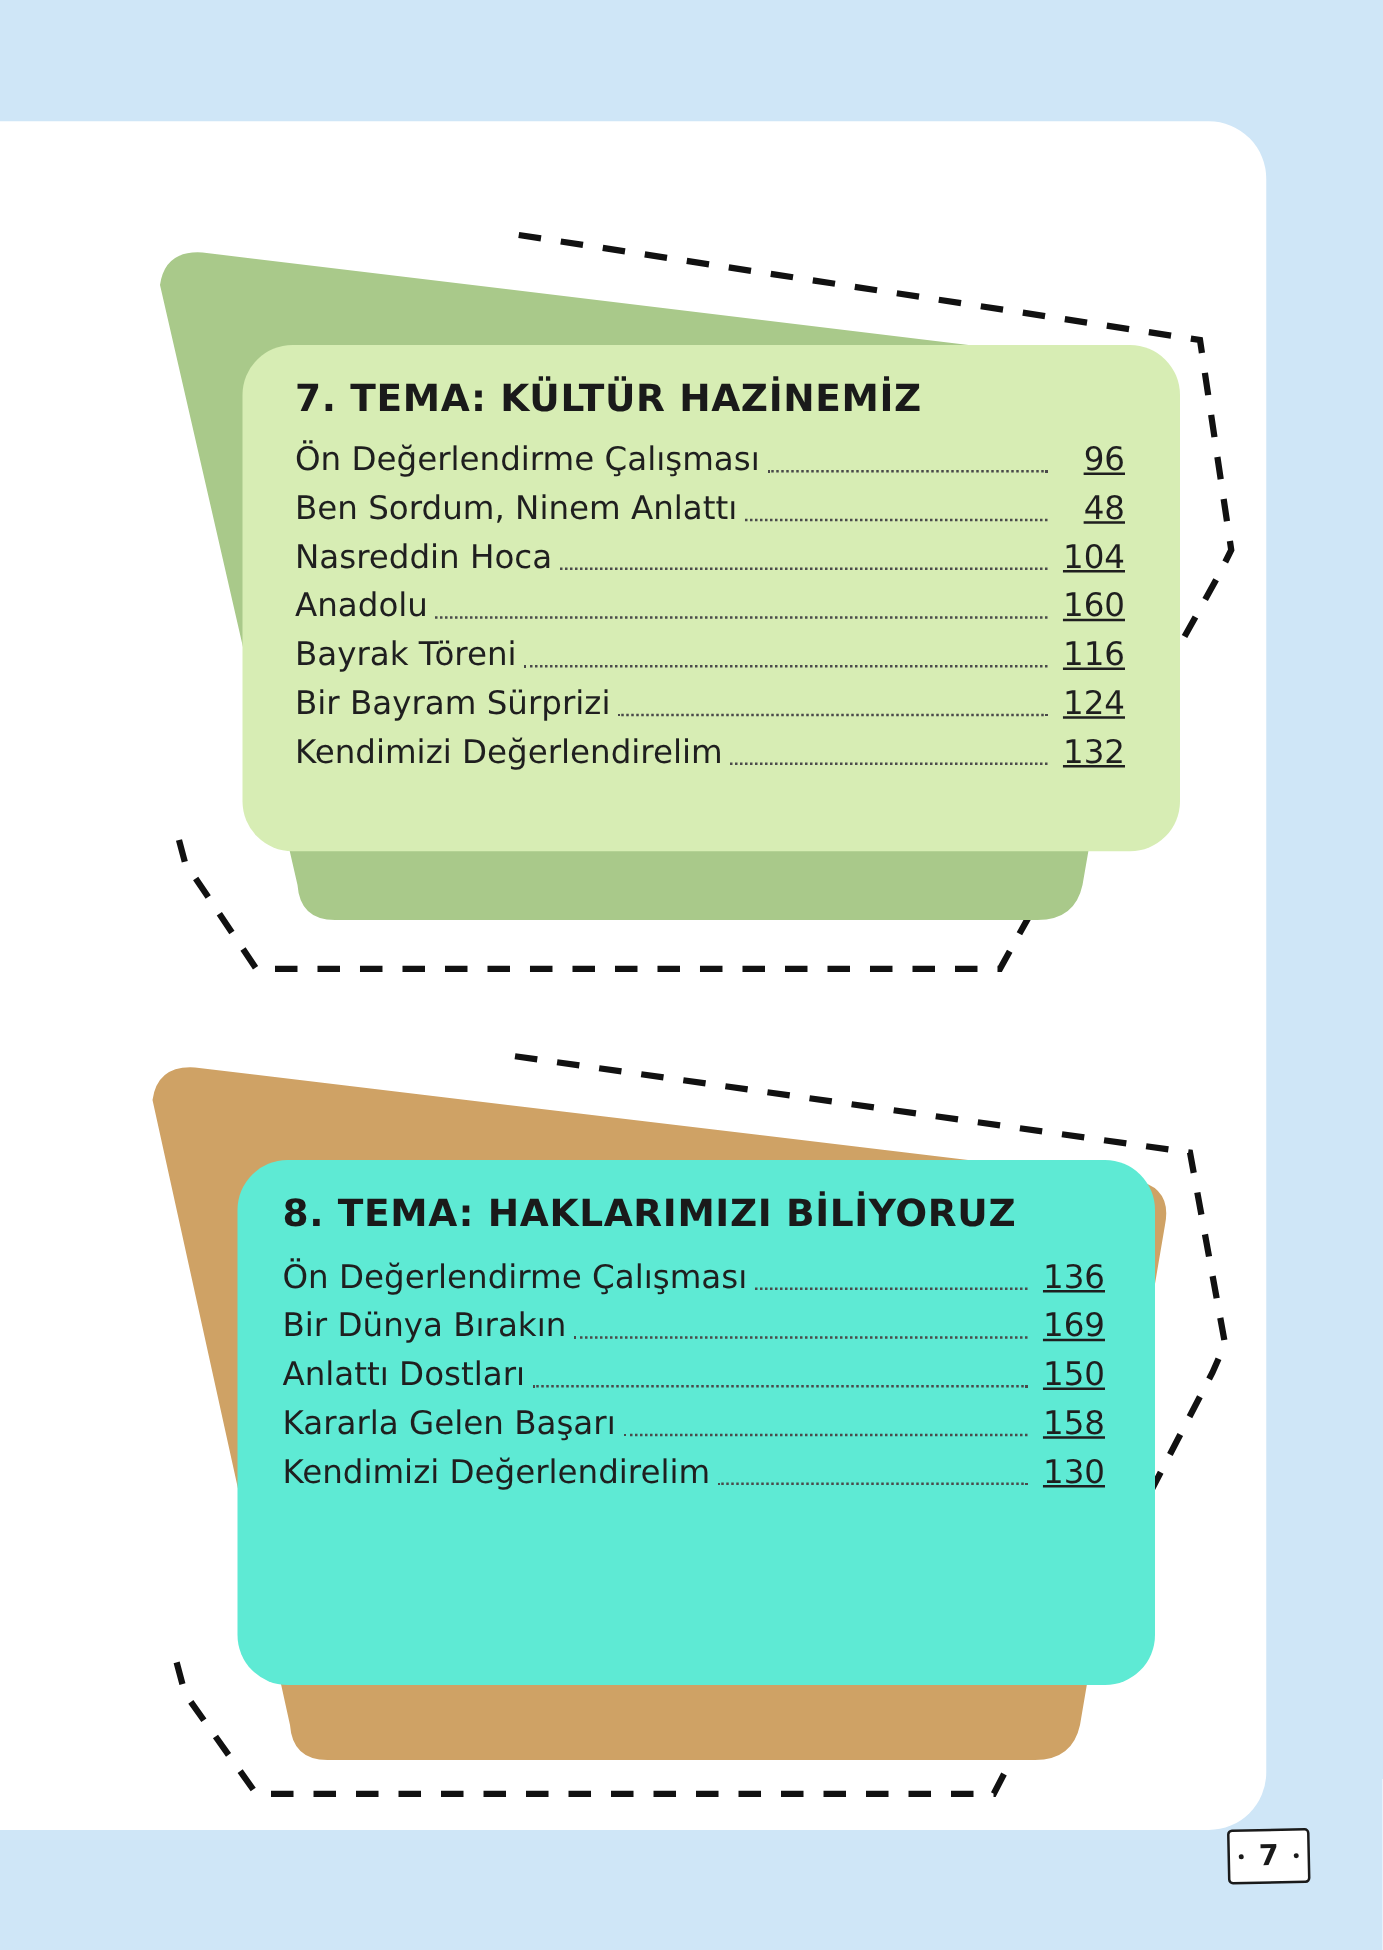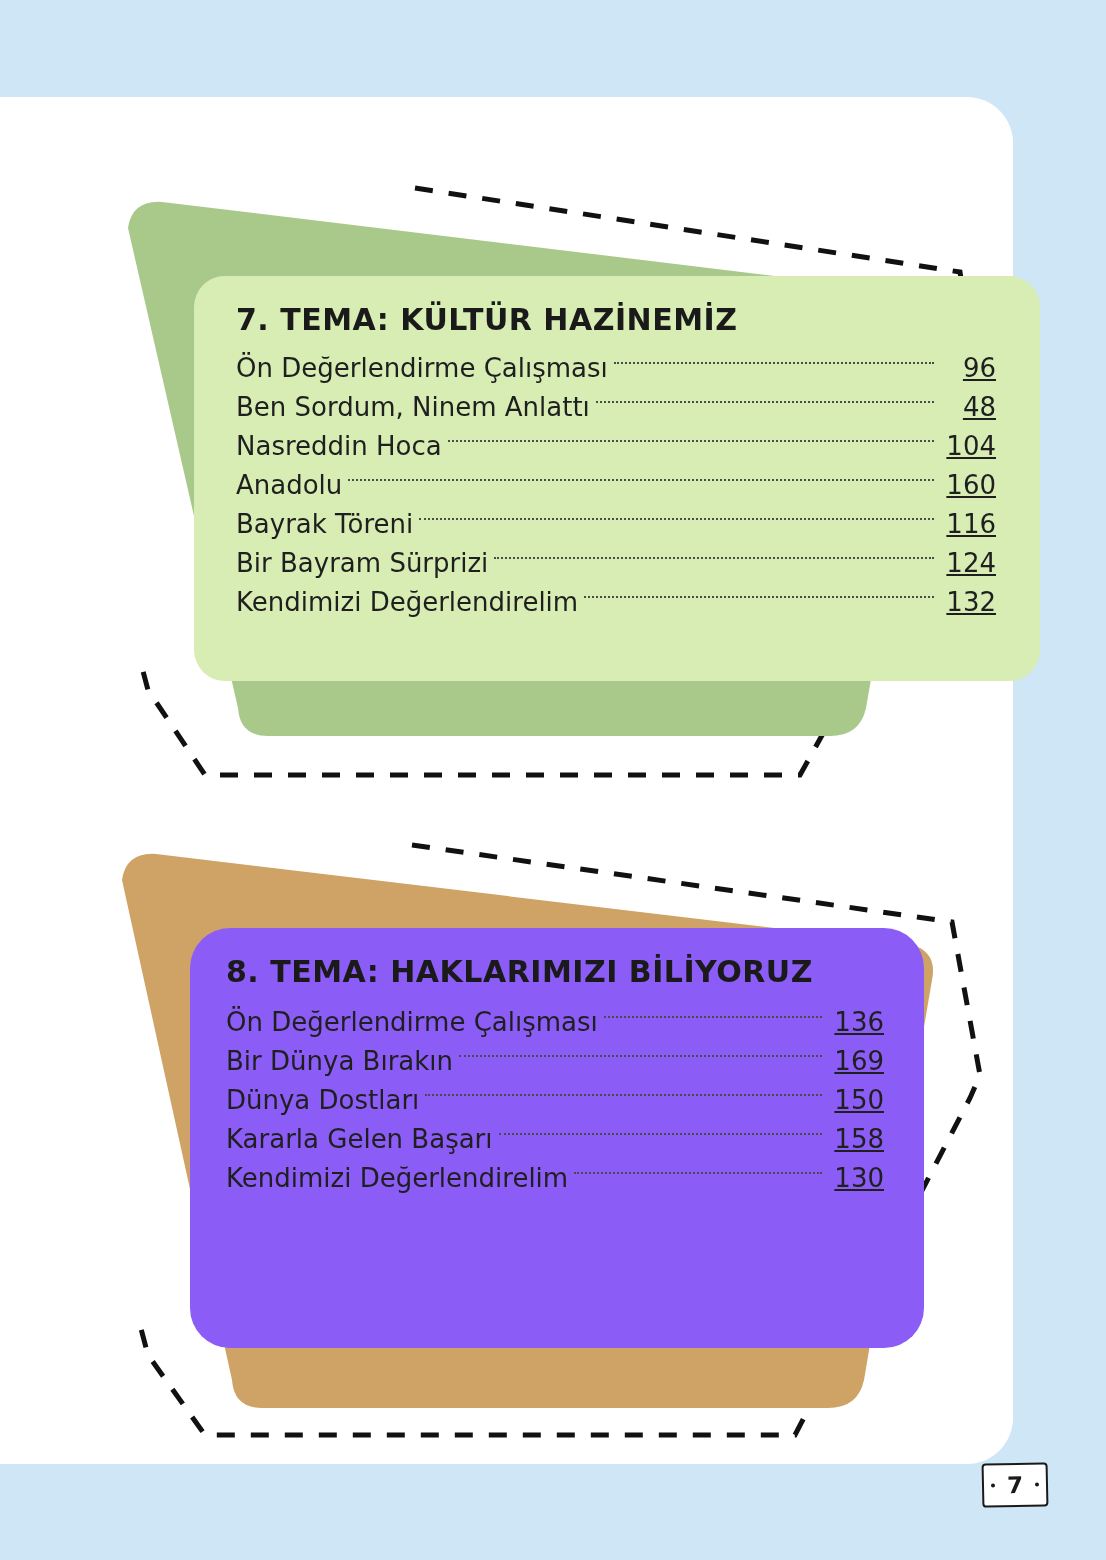--- a/index.html
+++ b/index.html
@@ -64,21 +64,21 @@
   }
 
   .toc-list {
     list-style: none;
     margin: 0;
     padding: 0;
   }
 
   .toc-row {
     display: flex;
-    align-items: center;
+    align-items: flex-end;
     font-size: 26px;
     color: #1f1f1f;
     margin-bottom: 9px;
   }
 
   .toc-label {
     white-space: nowrap;
   }
 
   .toc-dots {
@@ -99,41 +99,40 @@
   
   #theme7 {
     left: 118px;
     top: 188px;
     width: 830px;
     height: 575px;
   }
   #theme7 .card {
     left: 76px;
     top: 88px;
-    width: 846px;
+    width: 750px;
     height: 405px;
     background: #d7edb4;
     padding: 26px 44px 18px 42px;
-    border-radius: 31px;
   }
   #theme7 .card-title { margin-bottom: 16px; }
 
   
   #theme8 {
     left: 112px;
     top: 838px;
     width: 840px;
     height: 600px;
   }
   #theme8 .card {
     left: 78px;
     top: 90px;
     width: 734px;
     height: 420px;
-    background: #8b5cf6;
+    background: #5eead4;
     padding: 26px 40px 18px 36px;
   }
   #theme8 .card-title { margin-bottom: 18px; }
 
   
   .page-badge {
     position: absolute;
     right: 58px;
     bottom: 53px;
     width: 62px;
@@ -228,21 +227,21 @@
         <span class="toc-label">Ön Değerlendirme Çalışması</span>
         <span class="toc-dots"></span>
         <span class="toc-page">136</span>
       </li>
       <li class="toc-row">
         <span class="toc-label">Bir Dünya Bırakın</span>
         <span class="toc-dots"></span>
         <span class="toc-page">169</span>
       </li>
       <li class="toc-row">
-        <span class="toc-label">Dünya Dostları</span>
+        <span class="toc-label">Anlattı Dostları</span>
         <span class="toc-dots"></span>
         <span class="toc-page">150</span>
       </li>
       <li class="toc-row">
         <span class="toc-label">Kararla Gelen Başarı</span>
         <span class="toc-dots"></span>
         <span class="toc-page">158</span>
       </li>
       <li class="toc-row">
         <span class="toc-label">Kendimizi Değerlendirelim</span>

